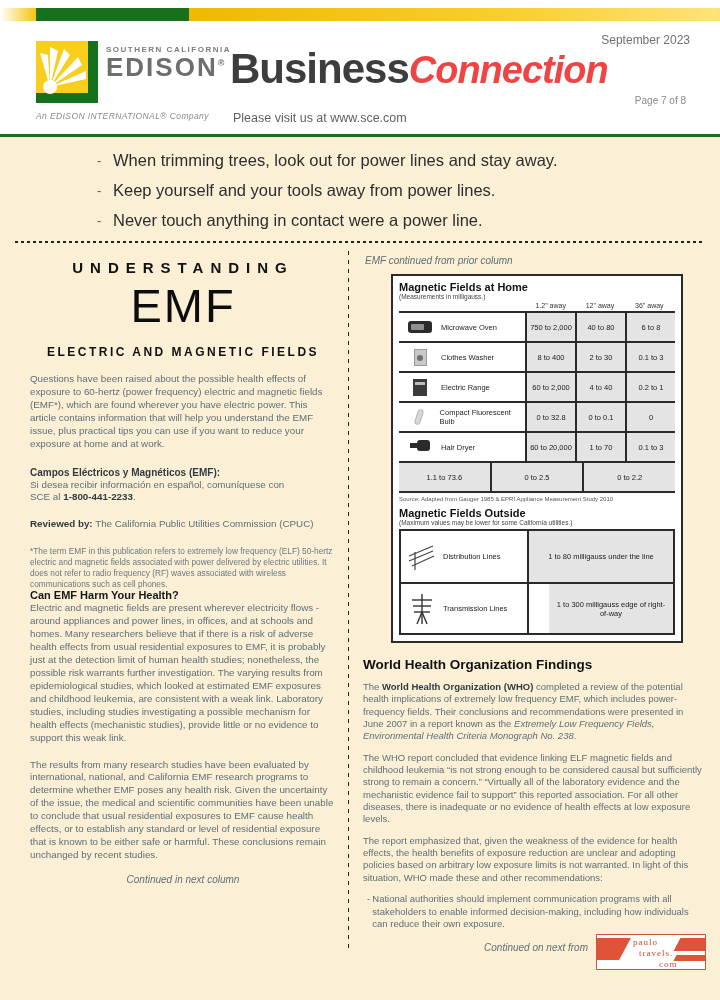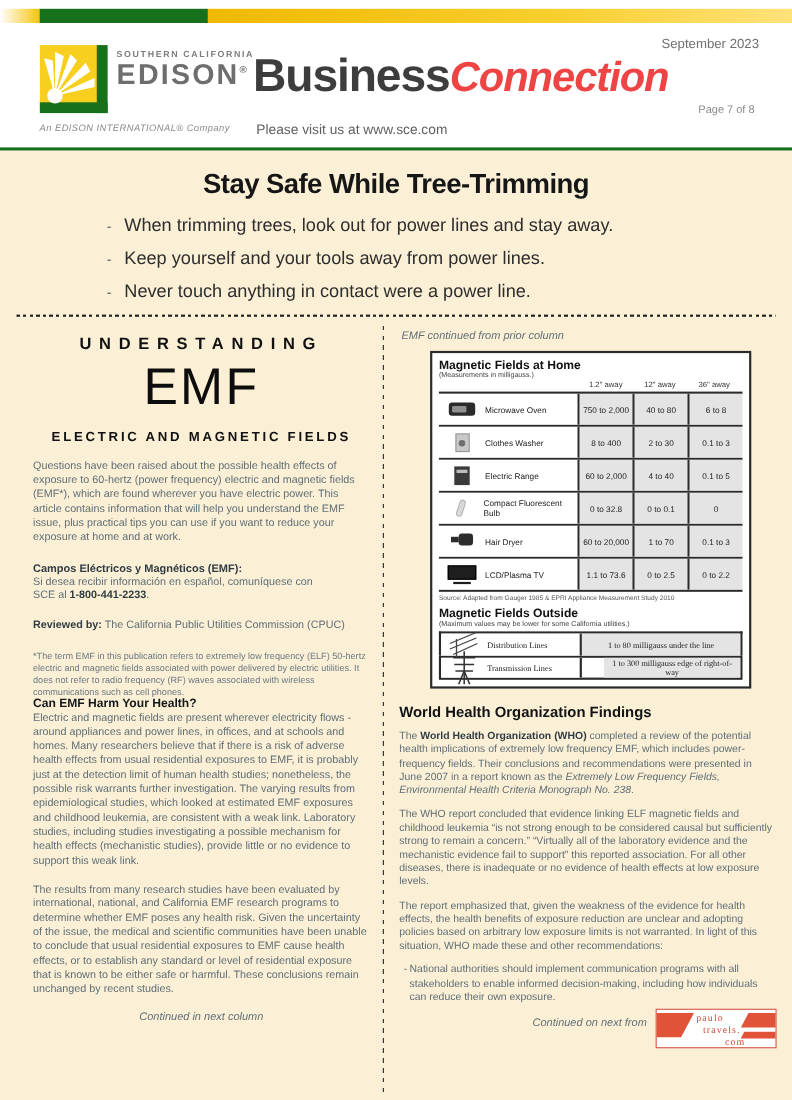--- a/index.html
+++ b/index.html
@@ -65,21 +65,21 @@
   .t-headspace { width:128px; }
   .t-headcell { width:50px; text-align:center; font-size:7px; color:#333; margin-right:2px; flex:1;}
   .t-grid { border-top:2px solid #2a2a2a; margin-top:2px;}
   .t-row { display:flex; border-bottom:2px solid #2a2a2a; height:30px; }
   .t-label { width:128px; background:#fff; border-right:2px solid #2a2a2a; display:flex; align-items:center; font-size:7.5px; color:#222; }
   .t-icon { width:42px; display:flex; justify-content:center; align-items:center; }
   .t-cell { flex:1; background:#e4e4e4; border-right:2px solid #2a2a2a; display:flex; align-items:center; justify-content:center; font-size:7.5px; color:#222; text-align:center;}
   .t-cell:last-child { border-right:none; }
   .t-source { font-size:6px; color:#555; margin-top:3px; }
   .t-out-title { font-size:11px; font-weight:bold; color:#111; margin-top:5px;}
-  .t-out-row { display:flex; border:2px solid #2a2a2a; border-bottom:none; height:22px;font-family:Liberation Serif, serif; }
+  .t-out-row { display:flex; border:2px solid #2a2a2a; border-bottom:none; height:53px; }
   .t-out-row.last { border-bottom:2px solid #2a2a2a;gap:20px; }
   .t-out-label { width:128px; background:#fff; border-right:2px solid #2a2a2a; display:flex; align-items:center; font-size:7.5px; color:#222;}
   .t-out-cell { flex:1; background:#e4e4e4; display:flex; align-items:center; justify-content:center; font-size:7.5px; color:#222; text-align:center; padding:0 6px;}
   .who-head { font-size:13.5px; font-weight:bold; color:#101214; margin-top:14px; }
   .rpara { font-size:9.5px; line-height:1.3; color:#5f6e76; margin-top:9px; }
   .ital { font-style:italic; }
   .who-bullet { display:flex; margin-top:9px; font-size:9.5px; line-height:1.3; color:#5f6e76; }
   .who-bullet .dash { width:16px; padding-left:4px; color:#5f6e76; }
   .cont-row { display:flex; justify-content:flex-end; align-items:flex-start; margin-top:4px; }
   .cont-next { font-style:italic; font-size:10px; color:#5f6e76; margin-right:8px; margin-top:8px;}
@@ -142,21 +142,20 @@
       <span class="mh-bold">Business</span><span class="mh-italic">Connection</span>
     </div>
     <div class="issue-date">September 2023</div>
     <div class="page-num">Page 7 of 8</div>
     <div class="visit-line">Please visit us at www.sce.com</div>
   </div>
   <div class="green-rule"></div>
 
   <div class="body-area">
 
-    <div class="banner-title">Stay Safe While Tree-Trimming</div>
     <div class="banner-bullets">
       <div class="bullet-row">
         <span class="dash">-</span>
         <span>When trimming trees, look out for power lines and stay away.</span>
       </div>
       <div class="bullet-row">
         <span class="dash">-</span>
         <span>Keep yourself and your tools away from power lines.</span>
       </div>
       <div class="bullet-row">
@@ -227,21 +226,21 @@
             </div>
             <div class="t-row">
               <div class="t-label">
                   <span class="t-icon">
                     <span class="icon-range"></span>
                   </span>
                   <span>Electric Range</span>
                 </div>
               <div class="t-cell">60 to 2,000</div>
               <div class="t-cell">4 to 40</div>
-              <div class="t-cell">0.1 to 5</div>
+              <div class="t-cell">0.2 to 1</div>
             </div>
             <div class="t-row">
               <div class="t-label">
                   <span class="t-icon">
                     <span class="icon-cfl"></span>
                   </span>
                   <span>Compact Fluorescent Bulb</span>
                 </div>
               <div class="t-cell">0 to 32.8</div>
               <div class="t-cell">0 to 0.1</div>
@@ -255,29 +254,20 @@
                       <span class="nozzle"></span>
                     </span>
                   </span>
                   <span>Hair Dryer</span>
                 </div>
               <div class="t-cell">60 to 20,000</div>
               <div class="t-cell">1 to 70</div>
               <div class="t-cell">0.1 to 3</div>
             </div>
             <div class="t-row">
-              <div class="t-label">
-                  <span class="t-icon">
-                    <span class="icon-tv">
-                      <span class="screen"></span>
-                      <span class="stand"></span>
-                    </span>
-                  </span>
-                  <span>LCD/Plasma TV</span>
-                </div>
               <div class="t-cell">1.1 to 73.6</div>
               <div class="t-cell">0 to 2.5</div>
               <div class="t-cell">0 to 2.2</div>
             </div>
           </div>
           <div class="t-source">Source: Adapted from Gauger 1985 &amp; EPRI Appliance Measurement Study 2010</div>
 
           <div class="t-out-title">Magnetic Fields Outside</div>
           <div class="t-sub">(Maximum values may be lower for some California utilities.)</div>
           <div style="margin-top:3px;">

